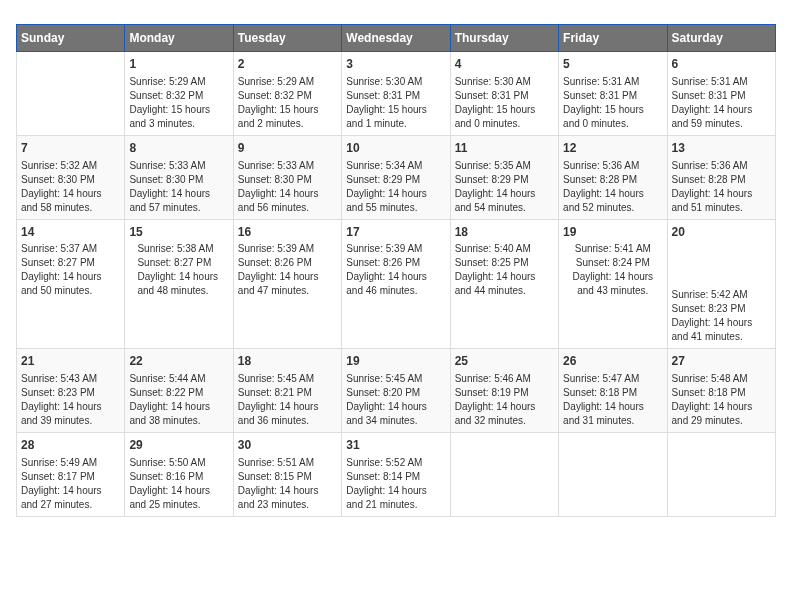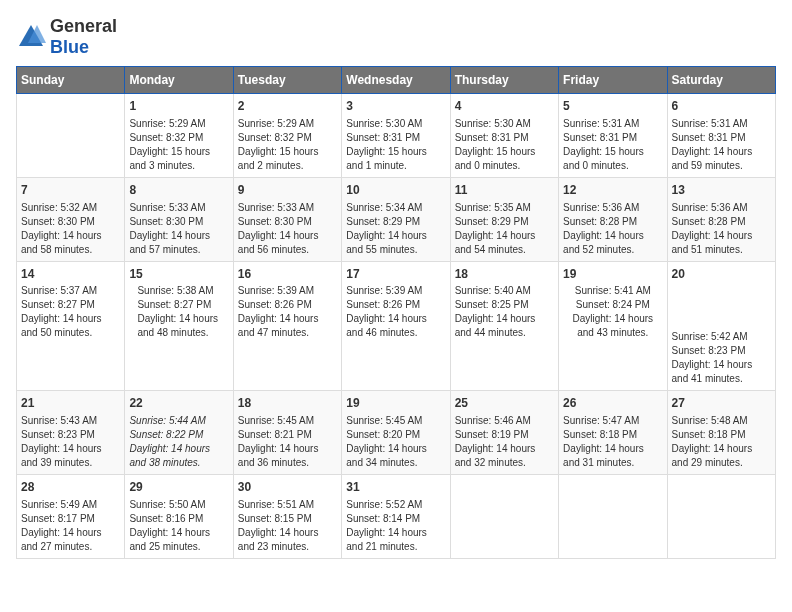--- a/index.html
+++ b/index.html
@@ -88,30 +88,20 @@
       background-color: #f9f9f9;
     }
     .empty-cell {
       background: #fff;
     }
   </style>
 </head>
 <body>
 
 <div class="header">
-  <div class="logo">
-    <svg class="logo-icon" viewBox="0 0 40 40">
-      <polygon points="20,4 36,32 4,32" fill="#2a6db5"></polygon>
-      <polygon points="28,4 40,28 16,28" fill="#4a90d9" opacity="0.7"></polygon>
-    </svg>
-    <div class="logo-text">
-      <span class="logo-general">General</span>
-      <span class="logo-blue">Blue</span>
-    </div>
-  </div>
 </div>
 
 <table>
   <thead>
     <tr>
     <th>Sunday</th>
         <th>Monday</th>
         <th>Tuesday</th>
         <th>Wednesday</th>
         <th>Thursday</th>
@@ -270,21 +260,21 @@
       <tr>
         <td>
           <span class="day-number">21</span>
           <div class="cell-content" style="white-space: pre-line;">Sunrise: 5:43 AM
 Sunset: 8:23 PM
 Daylight: 14 hours
 and 39 minutes.</div>
         </td>
         <td>
           <span class="day-number">22</span>
-          <div class="cell-content" style="white-space: pre-line; font-style: italic;">Sunrise: 5:44 AM
+          <div class="cell-content" style="white-space: pre-line;">Sunrise: 5:44 AM
 Sunset: 8:22 PM
 Daylight: 14 hours
 and 38 minutes.</div>
         </td>
         <td>
           <span class="day-number">18</span>
           <div class="cell-content" style="white-space: pre-line;">Sunrise: 5:45 AM
 Sunset: 8:21 PM
 Daylight: 14 hours
 and 36 minutes.</div>

